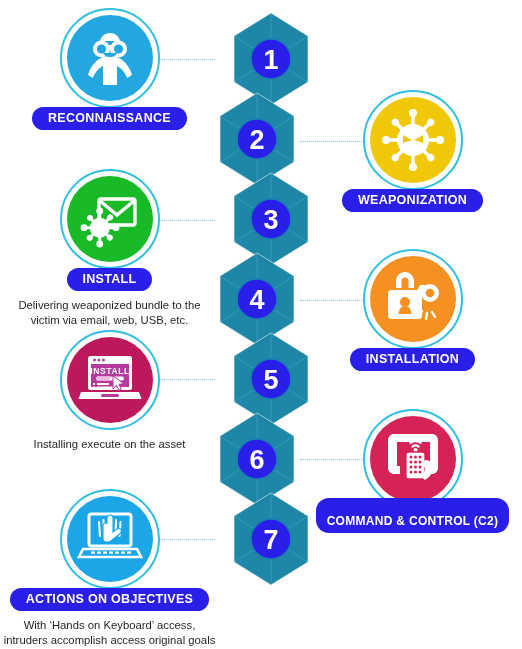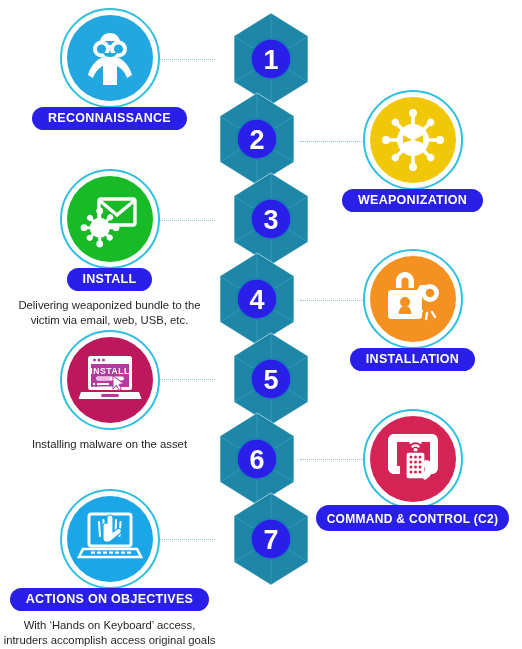--- a/index.html
+++ b/index.html
@@ -62,21 +62,21 @@
     border-radius: 13px;
     background: #2a1fe8;
     color: #ffffff;
     font-size: 12.5px;
     font-weight: bold;
     letter-spacing: 0.3px;
     white-space: nowrap;
     line-height: 14px;
     z-index: 4;
   }
-  .badge.wide { padding: 7px 11px 5px; font-size: 12px; }
+  .badge.wide { padding: 16px 11px 5px; font-size: 12px; }
 
   .desc {
     margin-top: 7px;
     color: #231f20;
     font-size: 11.3px;
     line-height: 15px;
     white-space: pre-line;
   }
 
   
@@ -321,21 +321,21 @@
               <rect x="20" y="29" width="12" height="2"></rect>
             <rect x="16" y="32.5" width="2" height="2"></rect>
               <rect x="20" y="32.5" width="16" height="2"></rect>
           </g>
           <path d="M36 22l0 13 3.4-3.6 2.4 5 2.6-1.3-2.4-4.8 4.8-0.6z" fill="#fff" stroke="#b8399e" stroke-width="1"></path>
           <path d="M4 38h58l2.5 7H1.5z" fill="#fff"></path>
           <rect x="24" y="40" width="18" height="3" rx="1.5" fill="#b8399e"></rect>
         </svg>
       </div>
     </div>
-    <div class="desc">Installing malware on the asset</div>
+    <div class="desc">Installing execute on the asset</div>
   </div>
 
   <div class="step right" style="top:409px;">
     <div class="disc-wrap">
       <div class="disc-ring"></div>
       <div class="disc" style="background:#d62355">
         <svg width="60" height="58" viewBox="0 0 60 58">
           <path d="M11 4h38c3.3 0 6 2.7 6 6v28c0 3.3-2.7 6-6 6h-5v-8h3V12H14v24h3v8h-6c-3.3 0-6-2.7-6-6V10c0-3.3 2.7-6 6-6z" fill="#fff"></path>
           <g fill="none" stroke="#fff" stroke-width="2.2" stroke-linecap="round">
             <path d="M29.5 16.5a5 5 0 0 1 6 0"></path>

